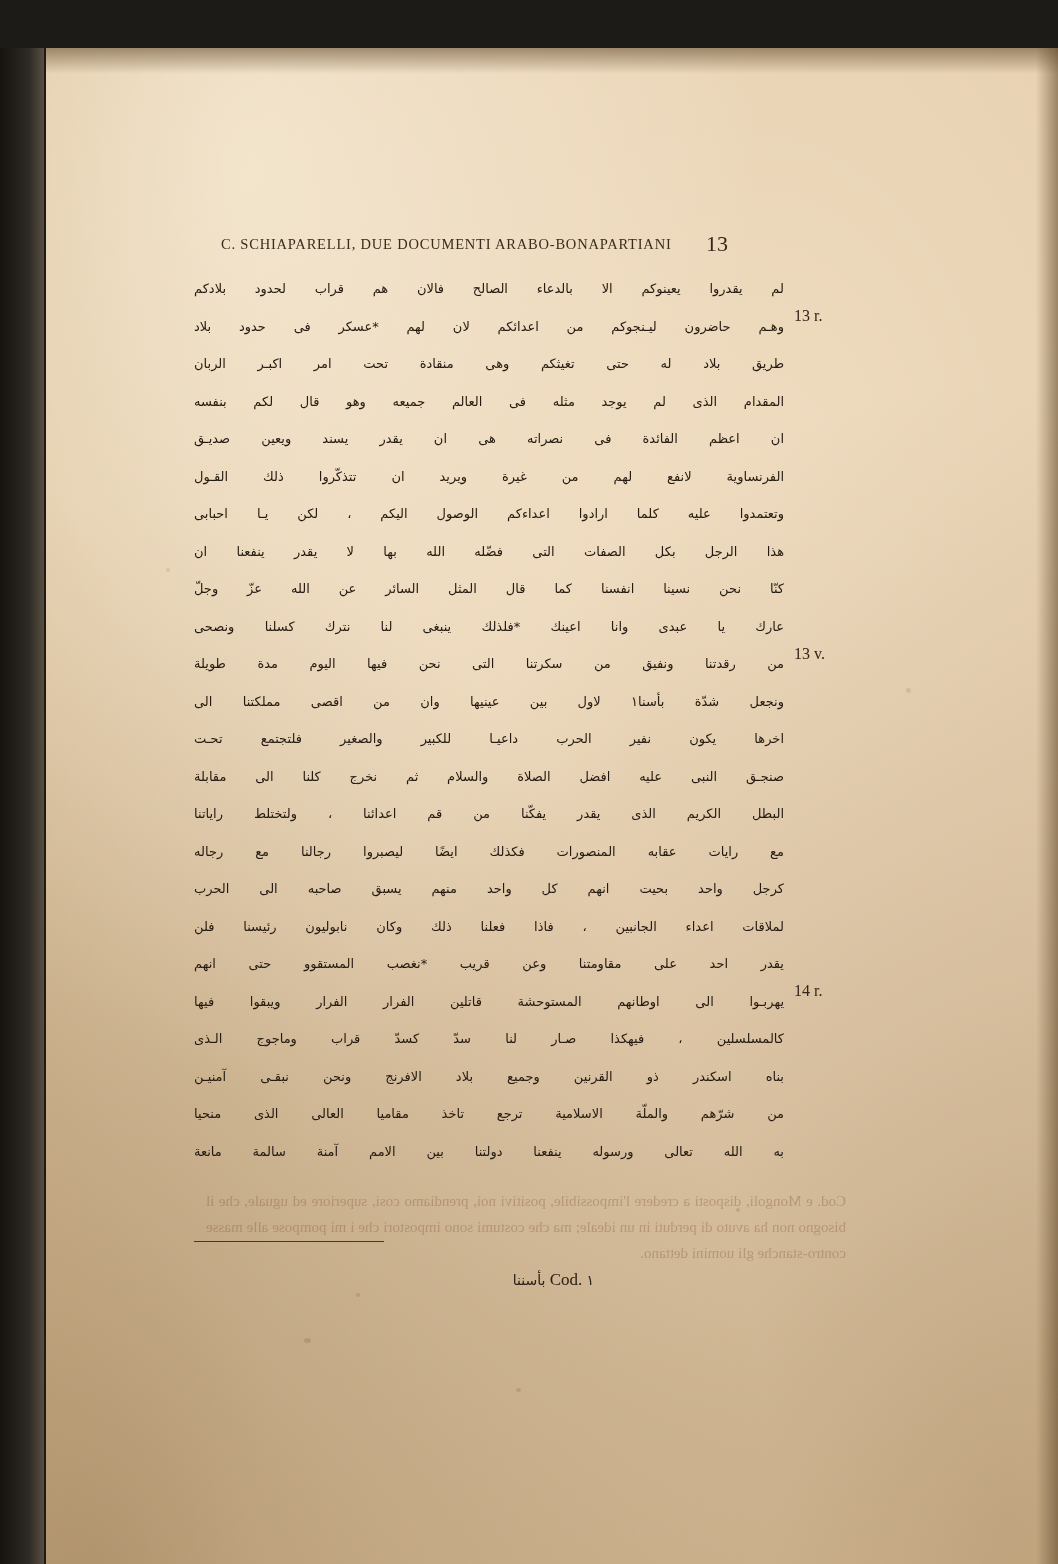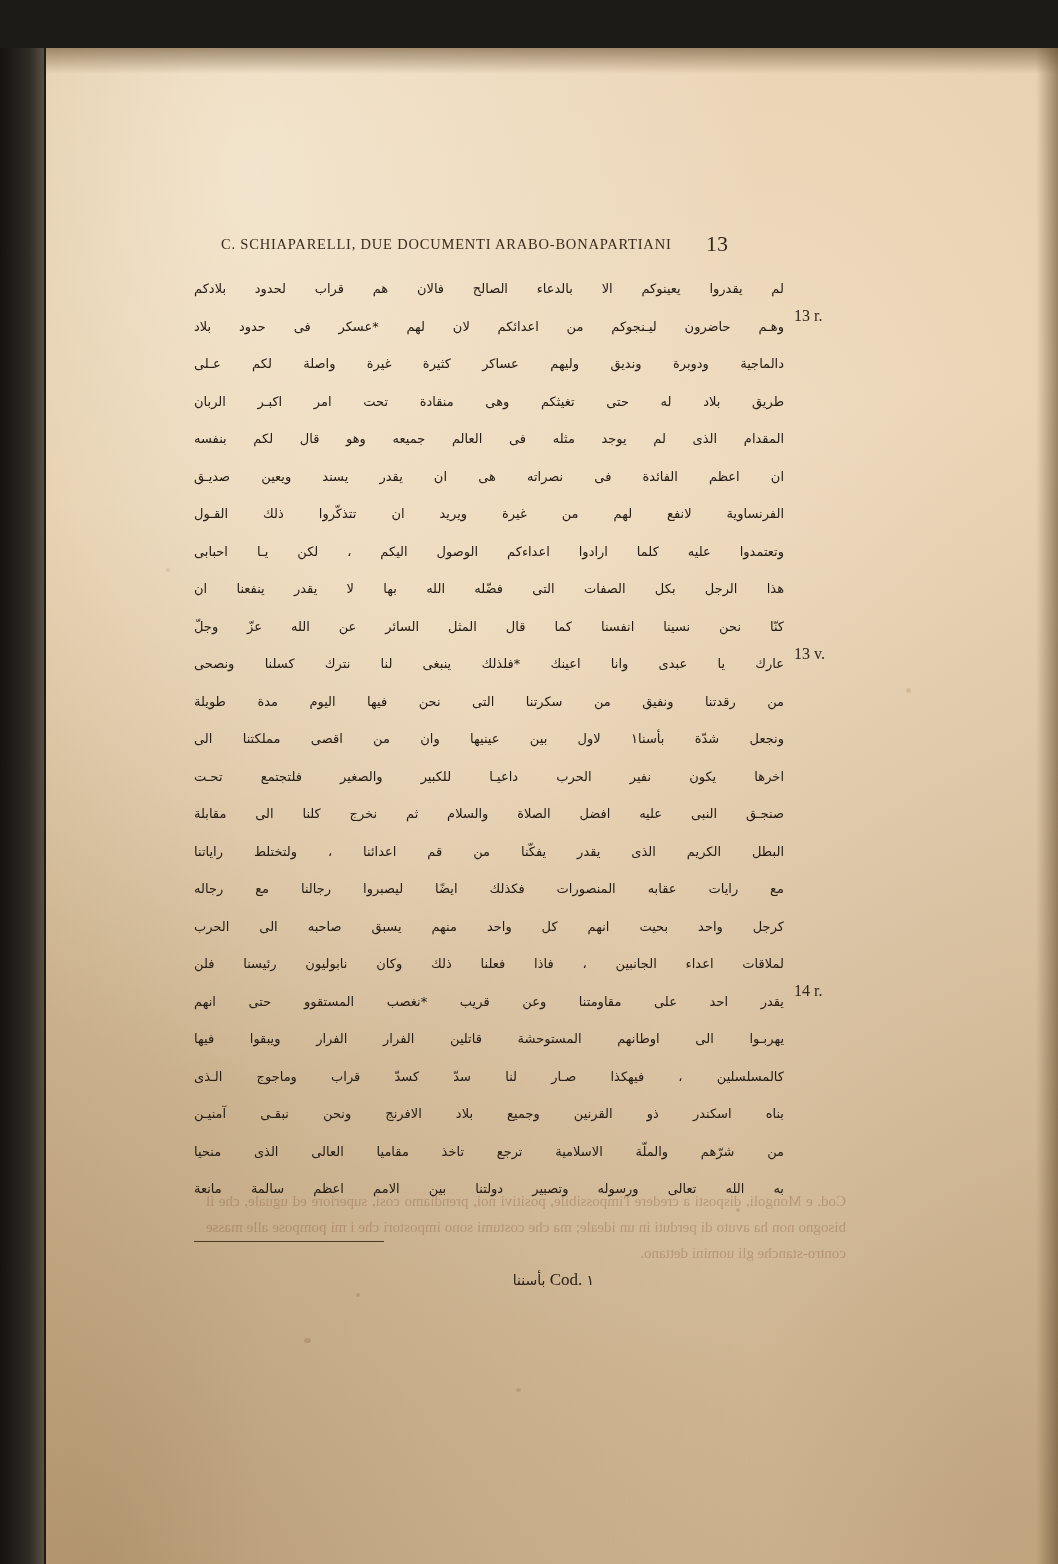--- a/index.html
+++ b/index.html
@@ -183,21 +183,20 @@
 
     <div class="content">
 
       <div class="running-head">C. SCHIAPARELLI, DUE DOCUMENTI ARABO-BONAPARTIANI</div>
 
       <div class="folio-no">13</div>
 
       <div class="arabic-block">
         <span class="ln">لم يقدروا يعينوكم ‌الا بالدعاء الصالح فالان هم قراب لحدود بلادكم</span>
         <span class="ln">وهـم حاضرون ليـنجوكم من اعدائكم لان لهم *عسكر فى حدود بلاد</span>
-        <span class="ln">دالماجية ودوبرة ونديق وليهم عساكر كثيرة غيرة واصلة لكم عـلى</span>
         <span class="ln">طريق بلاد له حتى تغيثكم وهى منقادة تحت امر اكبـر الربان</span>
         <span class="ln">المقدام الذى لم يوجد مثله فى العالم جميعه وهو قال لكم بنفسه</span>
         <span class="ln">ان اعظم الفائدة فى نصراته هى ان يقدر يسند ويعين صديـق</span>
         <span class="ln">الفرنساوية لانفع لهم من غيرة ويريد ان تتذكّروا ذلك القـول</span>
         <span class="ln">وتعتمدوا عليه كلما ارادوا اعداءكم الوصول اليكم ، لكن يـا احبابى</span>
         <span class="ln">هذا الرجل بكل الصفات التى فضّله الله بها لا يقدر ينفعنا ان</span>
         <span class="ln">كنّا نحن نسينا انفسنا كما قال المثل السائر عن الله عزّ وجلّ</span>
         <span class="ln">عارك يا عبدى وانا اعينك *فلذلك ينبغى لنا نترك كسلنا ونصحى</span>
         <span class="ln">من رقدتنا ونفيق من سكرتنا التى نحن فيها اليوم مدة طويلة</span>
         <span class="ln">ونجعل شدّة بأسنا١ لاول بين عينيها وان من اقصى مملكتنا الى</span>
@@ -205,21 +204,21 @@
         <span class="ln">صنجـق النبى عليه افضل الصلاة والسلام ثم نخرج كلنا الى مقابلة</span>
         <span class="ln">البطل الكريم الذى يقدر يفكّنا من قم اعدائنا ، ولتختلط راياتنا</span>
         <span class="ln">مع رايات عقابه المنصورات فكذلك ايضًا ليصبروا رجالنا مع رجاله</span>
         <span class="ln">كرجل واحد بحيت انهم كل واحد منهم يسبق صاحبه الى الحرب</span>
         <span class="ln">لملاقات اعداء الجانبين ، فاذا فعلنا ذلك وكان نابوليون رئيسنا فلن</span>
         <span class="ln">يقدر احد على مقاومتنا وعن قريب *نغصب المستقوو حتى انهم</span>
         <span class="ln">يهربـوا الى اوطانهم المستوحشة قاتلين الفرار الفرار ويبقوا فيها</span>
         <span class="ln">كالمسلسلين ، فيهكذا صـار لنا سدّ كسدّ قراب وماجوج الـذى</span>
         <span class="ln">بناه اسكندر ذو القرنين وجميع بلاد الافرنج ونحن نبقـى آمنيـن</span>
         <span class="ln">من شرّهم والملّة الاسلامية ترجع تاخذ مقاميا العالى الذى منحيا</span>
-        <span class="ln">به الله تعالى ورسوله وتصبير دولتنا بين الامم اعظم سالمة مانعة</span>
+        <span class="ln">به الله تعالى ورسوله ينفعنا دولتنا بين الامم آمنة سالمة مانعة</span>
       </div>
 
       <div class="folio-marks">
         <div class="folio-mark" style="top:37px;">13 r.</div>
         <div class="folio-mark" style="top:375px;">13 v.</div>
         <div class="folio-mark" style="top:712px;">14 r.</div>
       </div>
 
       <div class="showthrough">
         Cod. e Mongoli, disposti a credere l'impossibile, positivi noi, prendiamo cosi, superiore ed uguale, che il bisogno non ha avuto di perduti in un ideale; ma che costumi sono impostori che i mi pompose alle masse contro-stanche gli uomini dettano.

